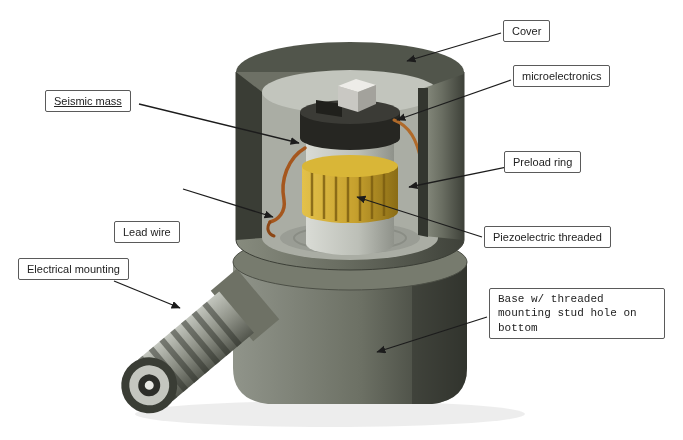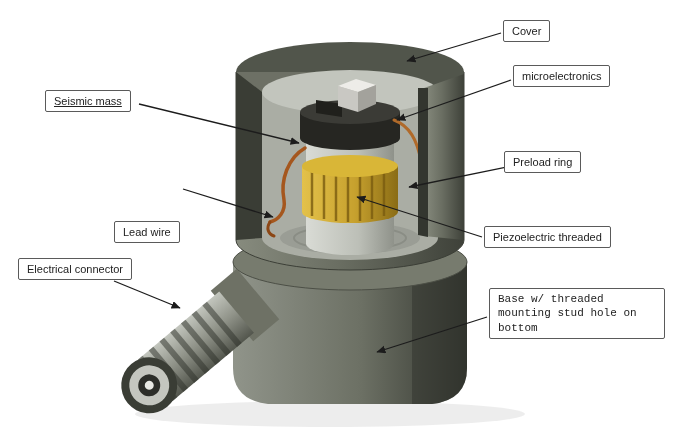--- a/index.html
+++ b/index.html
@@ -156,16 +156,16 @@
       <line x1="487" y1="317" x2="377" y2="352" marker-end="url(#ah)"></line>
     </g>
   </svg>
 
   <div class="label" style="left:503px;top:20px;">Cover</div>
   <div class="label" style="left:513px;top:65px;">microelectronics</div>
   <div class="label" style="left:45px;top:90px;text-decoration:underline;">Seismic mass</div>
   <div class="label" style="left:504px;top:151px;">Preload ring</div>
   <div class="label" style="left:114px;top:176px;margin-top:45px;">Lead wire</div>
   <div class="label" style="left:484px;top:226px;">Piezoelectric threaded</div>
-  <div class="label" style="left:18px;top:258px;">Electrical connector</div>
+  <div class="label" style="left:18px;top:258px;">Electrical mounting</div>
   <div class="label wide" style="left:489px;top:288px;">Base w/ threaded mounting stud hole on bottom</div>
 
 </div>
 
 </body></html>

